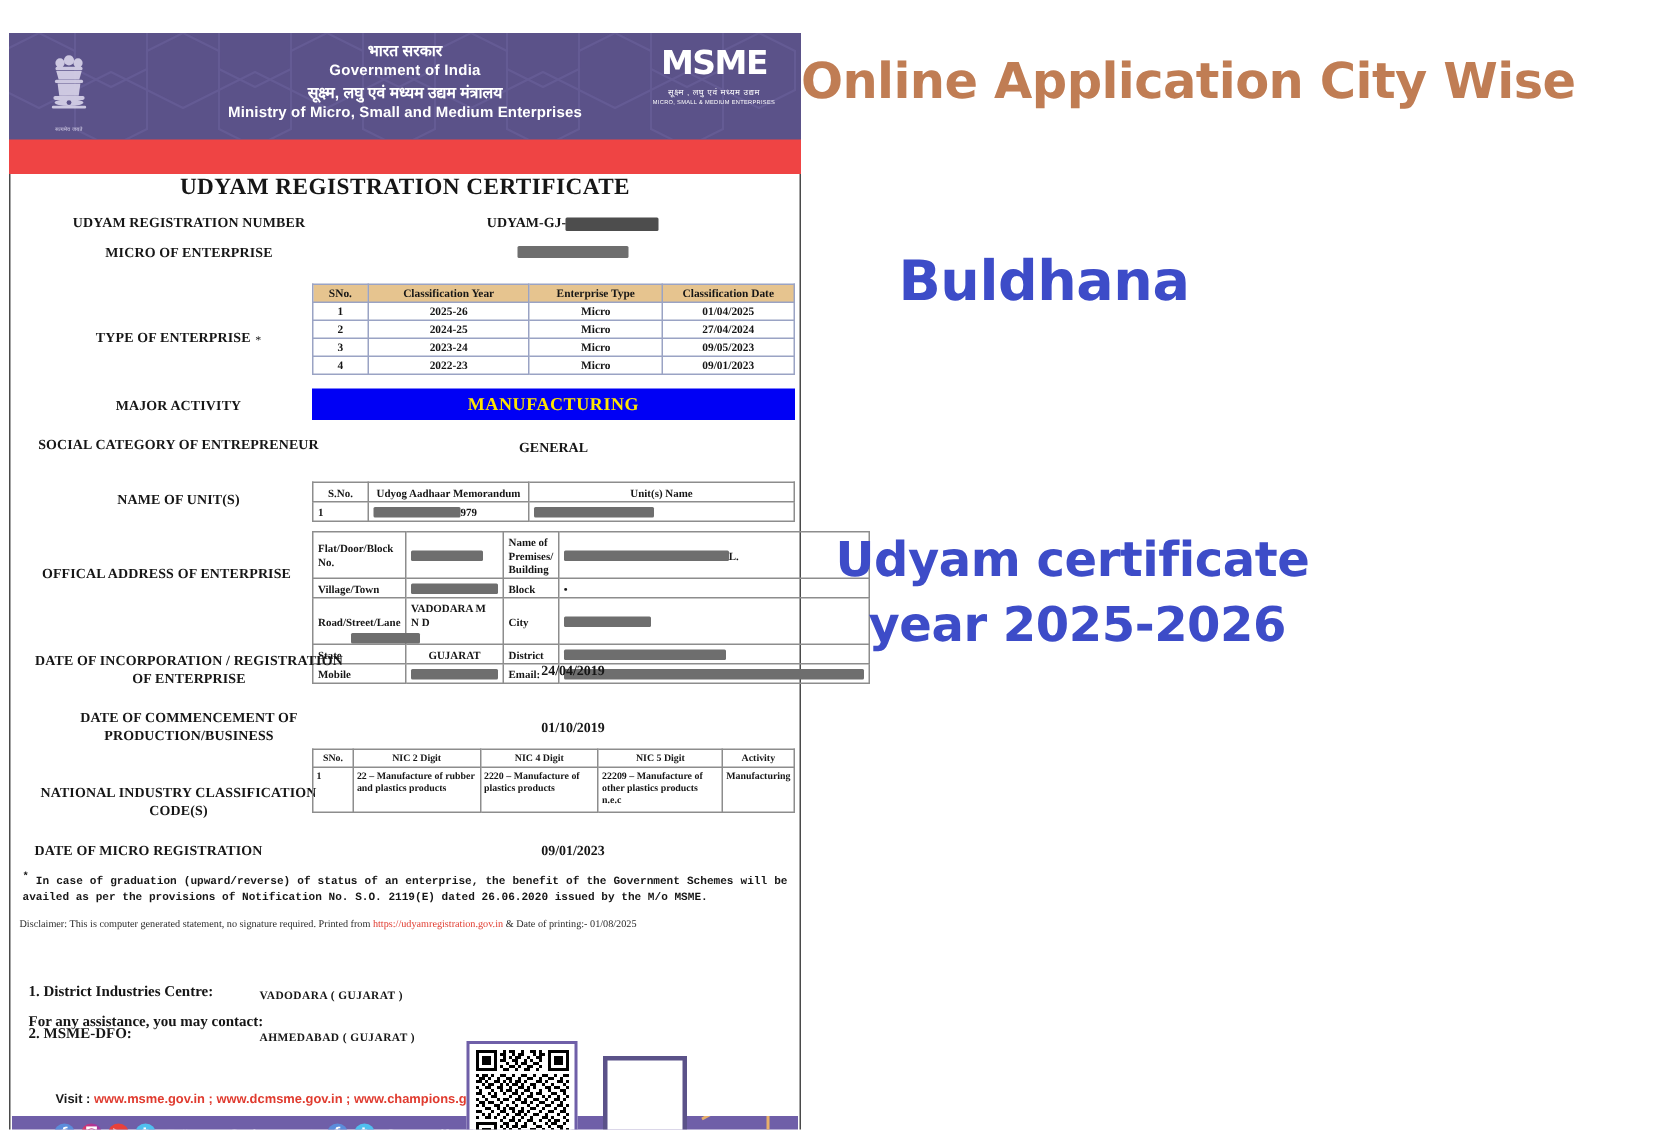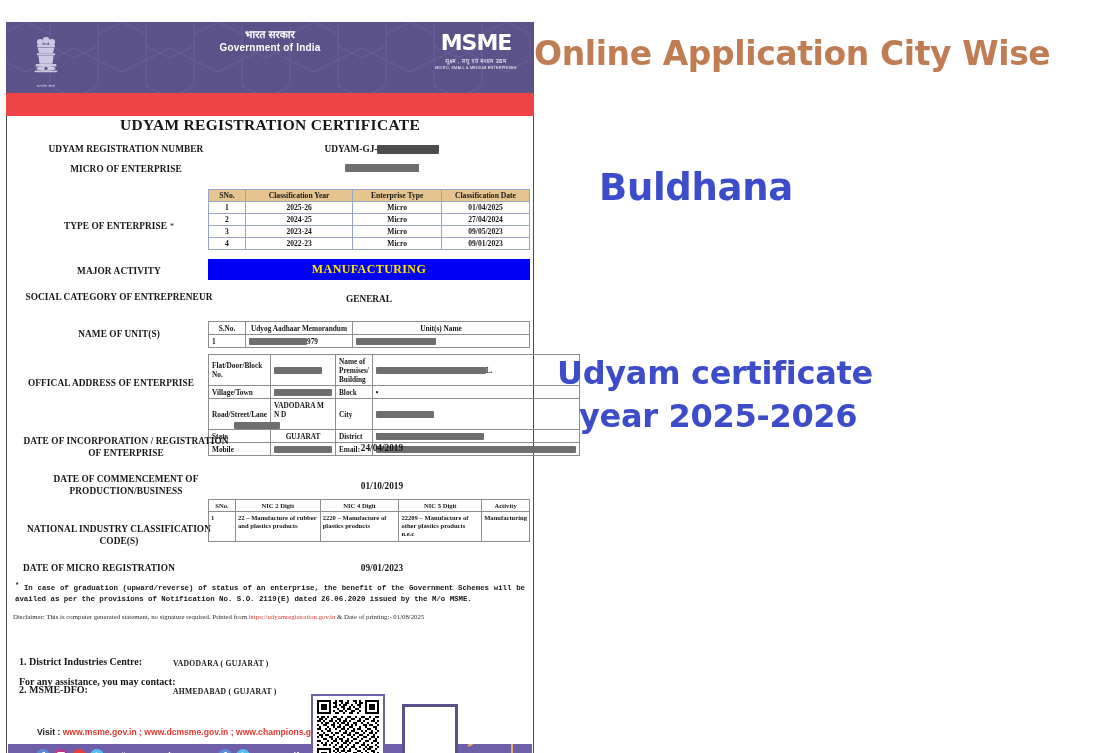--- a/index.html
+++ b/index.html
@@ -210,20 +210,22 @@
             <circle cx="17" cy="32.4" r="1.6" fill="#5b5289"></circle>
             <rect x="5.6" y="34.5" width="22.8" height="1.8" rx=".8"></rect>
           </g>
         </svg>
         <span class="emblem-caption">सत्यमेव जयते</span>
       </div>
 
       <div class="gov-text">
         <div class="l1">भारत सरकार</div>
         <div class="l2">Government of India</div>
+        <div class="l3">सूक्ष्म, लघु एवं मध्यम उद्यम मंत्रालय</div>
+        <div class="l4">Ministry of Micro, Small and Medium Enterprises</div>
       </div>
 
       <div class="msme-logo">
         <div class="msme-mark">MSME</div>
         <div class="msme-hi">सूक्ष्म , लघु एवं मध्यम उद्यम</div>
         <div class="msme-en">MICRO, SMALL &amp; MEDIUM ENTERPRISES</div>
       </div>
     </div>
 
     <div class="cert-body">

